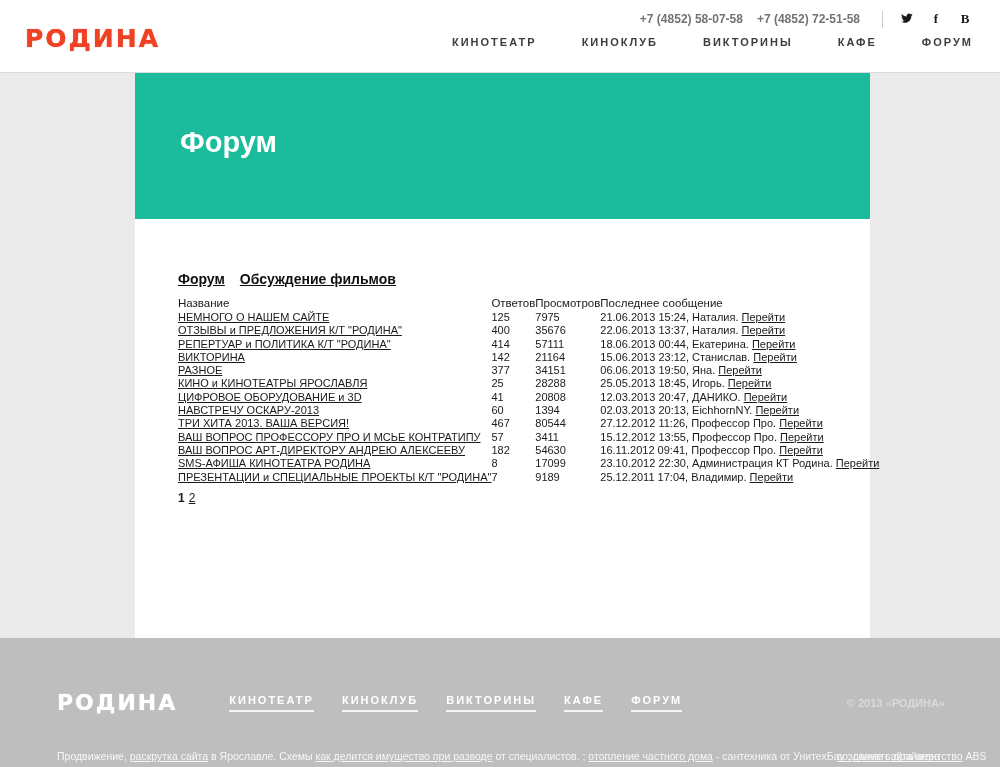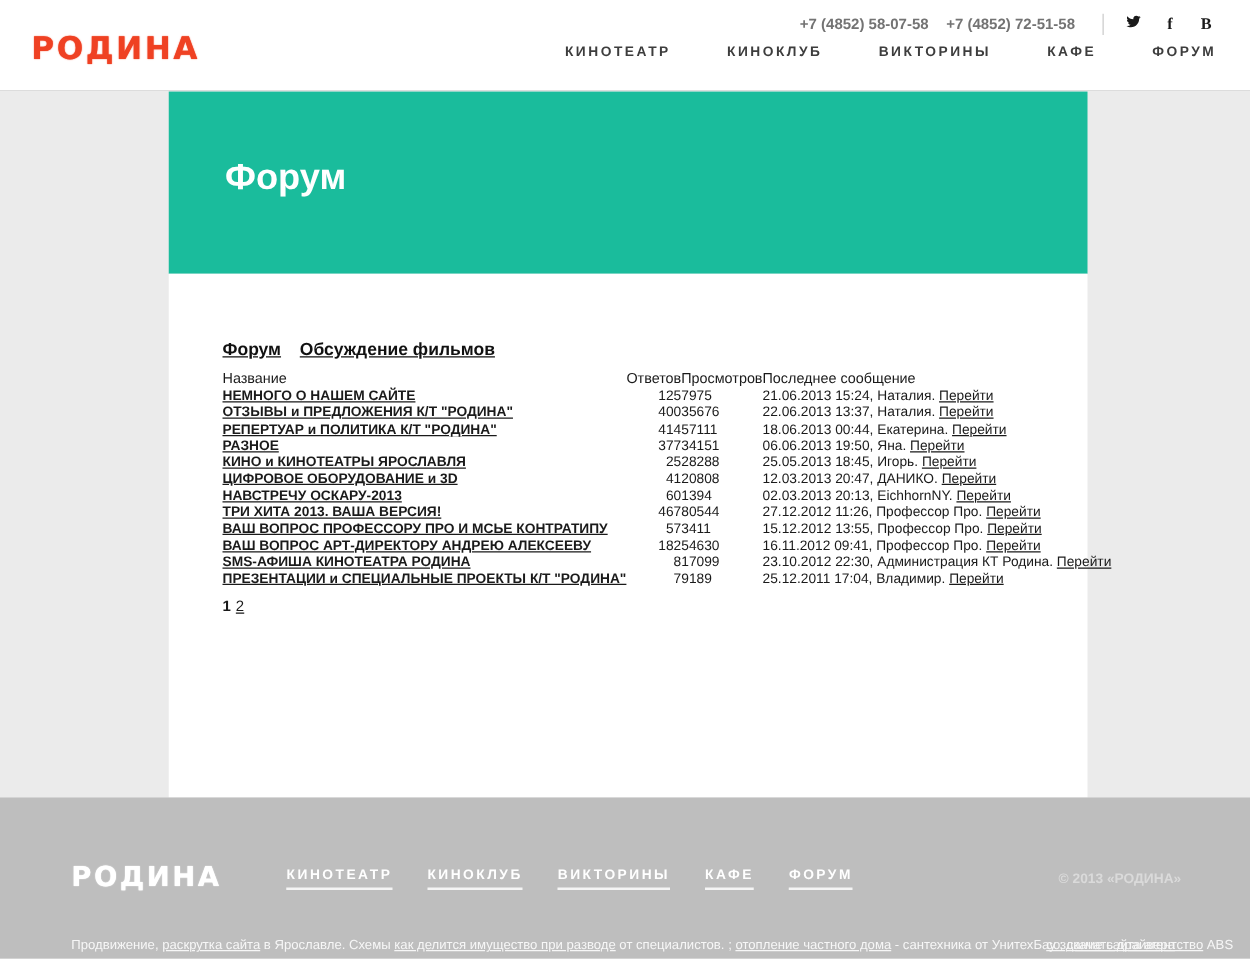--- a/index.html
+++ b/index.html
@@ -28,24 +28,24 @@
   .banner h1 { padding:53px 0 0 45px; font-size:29px; font-weight:bold; color:#fff; }
   .white { background:#fff; min-height:419px; padding:52px 30px 0 43px; }
 
   .tabs { display:flex; gap:15px; margin-bottom:10px; }
   .tab { font-size:14px; font-weight:bold; color:#111; text-decoration:underline; cursor:pointer; }
 
   table.forum { border-collapse:collapse; font-size:11px; color:#1a1a1a; }
   table.forum th { font-weight:normal; text-align:left; font-size:11.5px; padding:0 0 2px 0; }
   table.forum td { padding:0; line-height:13.3px; white-space:nowrap; }
   .col-name  { width:279px; }
-  .col-answ  { width:38px;text-align:right; }
+  .col-answ  { width:38px; }
   .col-views { width:58px; }
   table.forum a { color:#1a1a1a; text-decoration:underline; }
-  .topic-title { text-transform:none;font-weight:bold; }
+  .topic-title { text-transform:none; }
 
   .pagination { margin-top:7px; font-size:12px; color:#1a1a1a; }
   .page-current { font-weight:bold; margin-right:4px; }
   .page-link { text-decoration:underline; color:#1a1a1a; margin-right:4px; }
 
   
   .footer { position:absolute; left:0; bottom:0; width:1000px; height:129px; background:#bebebe; }
   .footer-row { display:flex; align-items:center; padding:52px 55px 0 57px; }
   .footer-logo { font-size:22px; font-weight:bold; color:#fff; letter-spacing:2px;
                  font-family:"DejaVu Sans", sans-serif; margin-right:52px; text-shadow:0 0 1px #fff; }
@@ -123,20 +123,26 @@
               <td class="col-views">35676</td>
               <td><span>22.06.2013 13:37, Наталия. </span><a href="#">Перейти</a></td>
             </tr>
             <tr>
               <td class="col-name"><a class="topic-title" href="#">РЕПЕРТУАР и ПОЛИТИКА К/Т "РОДИНА"</a></td>
               <td class="col-answ">414</td>
               <td class="col-views">57111</td>
               <td><span>18.06.2013 00:44, Екатерина. </span><a href="#">Перейти</a></td>
             </tr>
             <tr>
+              <td class="col-name"><a class="topic-title" href="#">ВИКТОРИНА</a></td>
+              <td class="col-answ">142</td>
+              <td class="col-views">21164</td>
+              <td><span>15.06.2013 23:12, Станислав. </span><a href="#">Перейти</a></td>
+            </tr>
+            <tr>
               <td class="col-name"><a class="topic-title" href="#">РАЗНОЕ</a></td>
               <td class="col-answ">377</td>
               <td class="col-views">34151</td>
               <td><span>06.06.2013 19:50, Яна. </span><a href="#">Перейти</a></td>
             </tr>
             <tr>
               <td class="col-name"><a class="topic-title" href="#">КИНО и КИНОТЕАТРЫ ЯРОСЛАВЛЯ</a></td>
               <td class="col-answ">25</td>
               <td class="col-views">28288</td>
               <td><span>25.05.2013 18:45, Игорь. </span><a href="#">Перейти</a></td>

